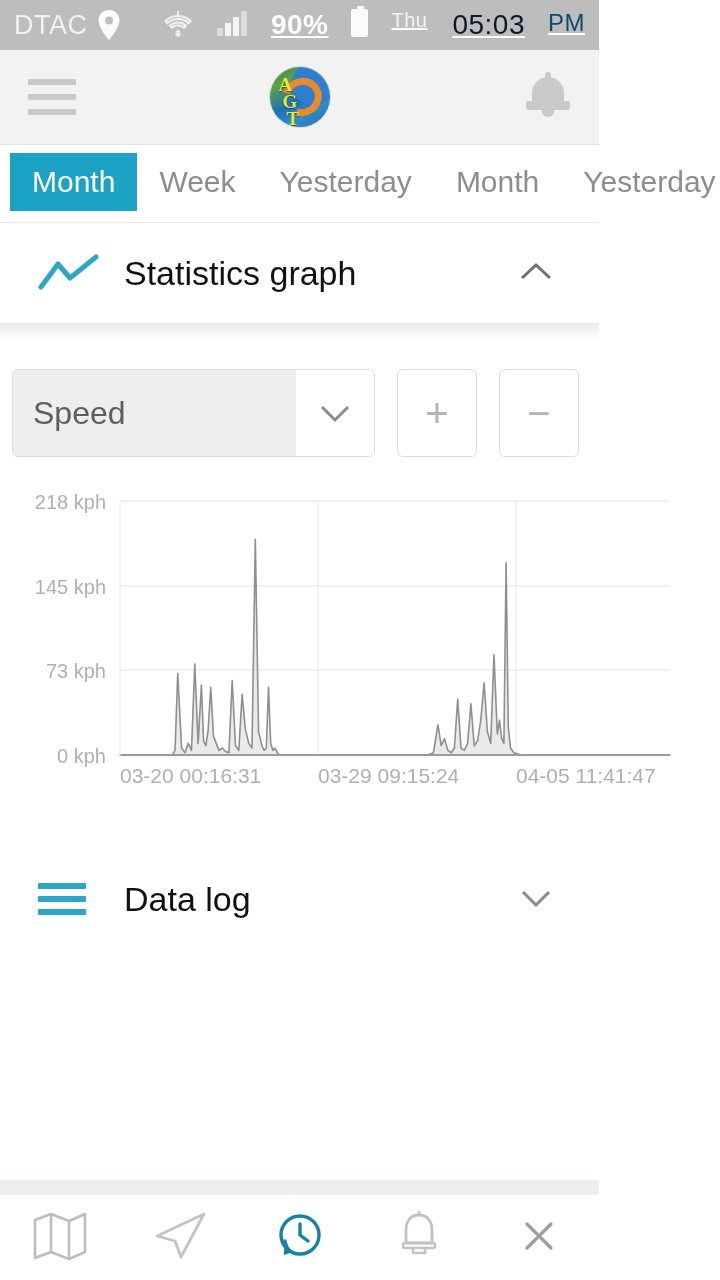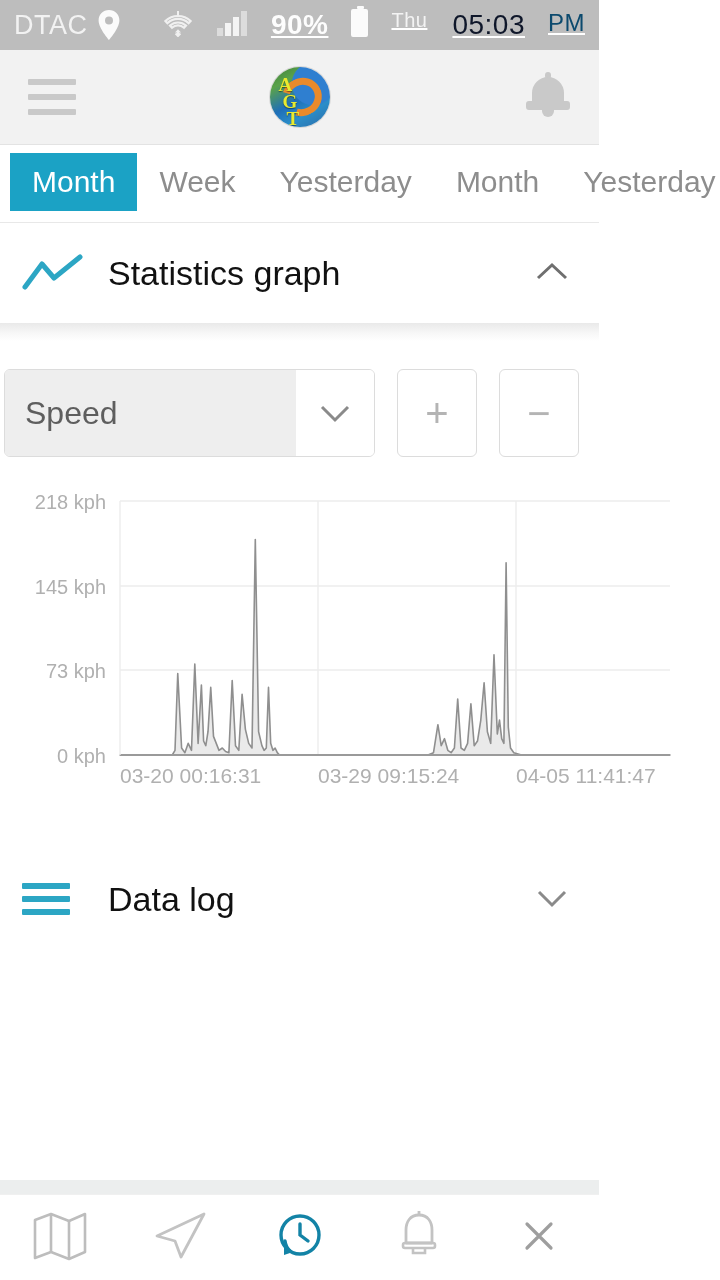--- a/index.html
+++ b/index.html
@@ -87,37 +87,37 @@
   }
   .tab {
     display: flex; align-items: center; justify-content: center;
     padding: 0 22px; font-size: 30px; color: #8d8d8d; cursor: pointer;
     margin: 8px 0 11px; white-space: nowrap;
   }
   .tab.active { background: #1ba2c5; color: #ffffff; }
 
   
   .section-head {
-    height: 100px; display: flex; align-items: center; padding: 0 22px;
+    height: 100px; display: flex; align-items: center; padding: 0 38px;
     background: #ffffff; cursor: pointer;
   }
   .section-head .lead { width: 86px; display:flex; align-items:center; }
   .section-head .title { font-size: 34px; color: #111111; flex: 1; }
   .chev { font-size: 30px; color: #777777; padding-right: 8px; line-height: 1; }
   .divider-shadow {
     height: 18px;
     background: linear-gradient(#e9e9e9, #f7f7f7 55%, #ffffff);
   }
 
   
   .listicon { width: 48px; display:flex; flex-direction: column; gap: 7px; }
   .listicon span { display:block; height: 6px; background:#2ca6c4; border-radius:1px; }
 
   
-  .controls { display: flex; align-items: flex-start; padding: 28px 20px 0 4px; gap: 22px; }
+  .controls { display: flex; align-items: flex-start; padding: 28px 20px 0 12px; gap: 22px; }
   .select {
     flex: 1; height: 88px; display: flex; align-items: stretch;
     border: 1px solid #dcdcdc; border-radius: 6px; overflow: hidden; background: #ffffff;
     cursor: pointer;
   }
   .select .value {
     flex: 1; background: #eeeeee; display: flex; align-items: center;
     padding-left: 20px; font-size: 32px; color: #5e5e5e;
   }
   .select .arrow {

